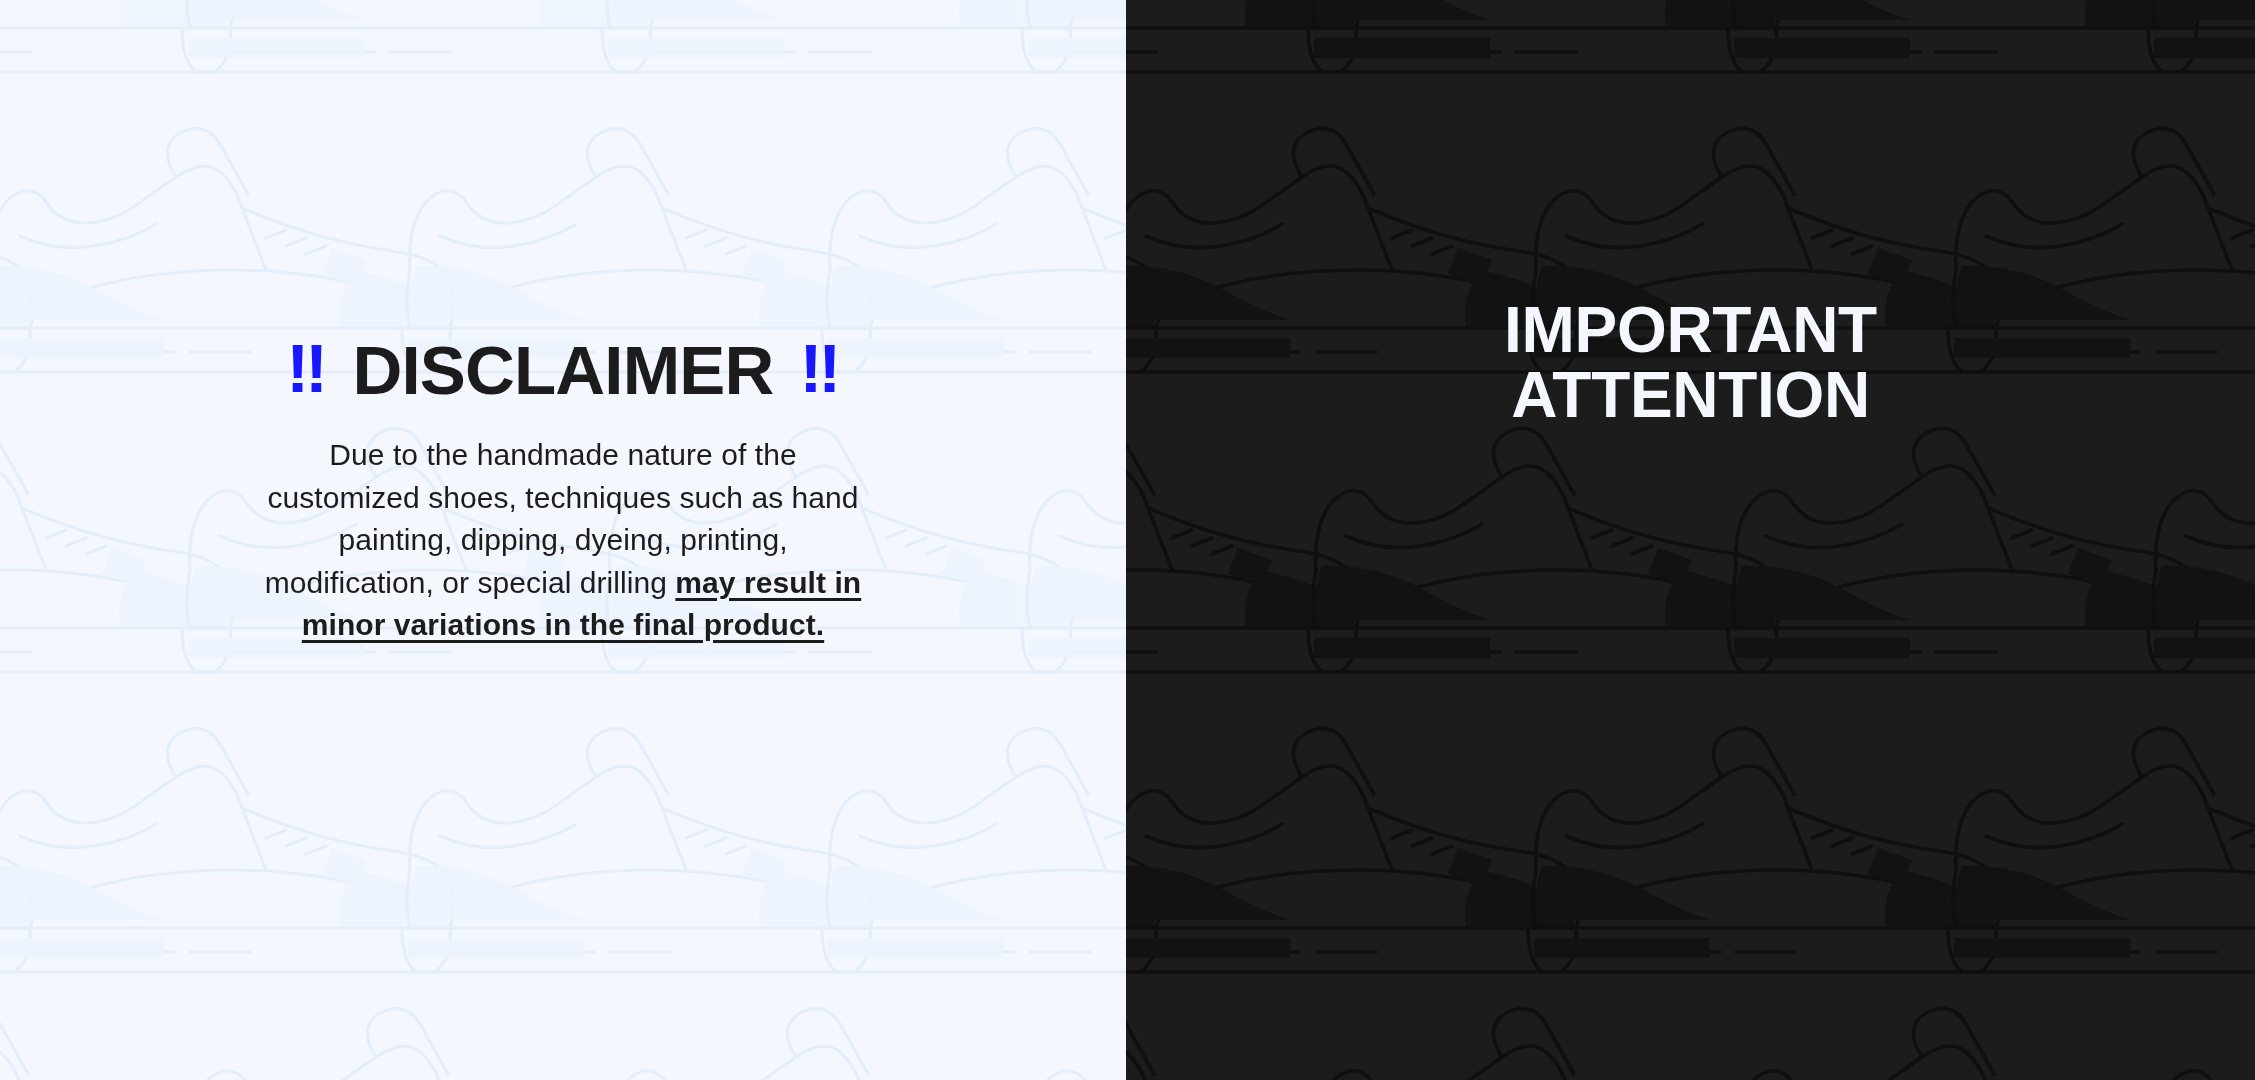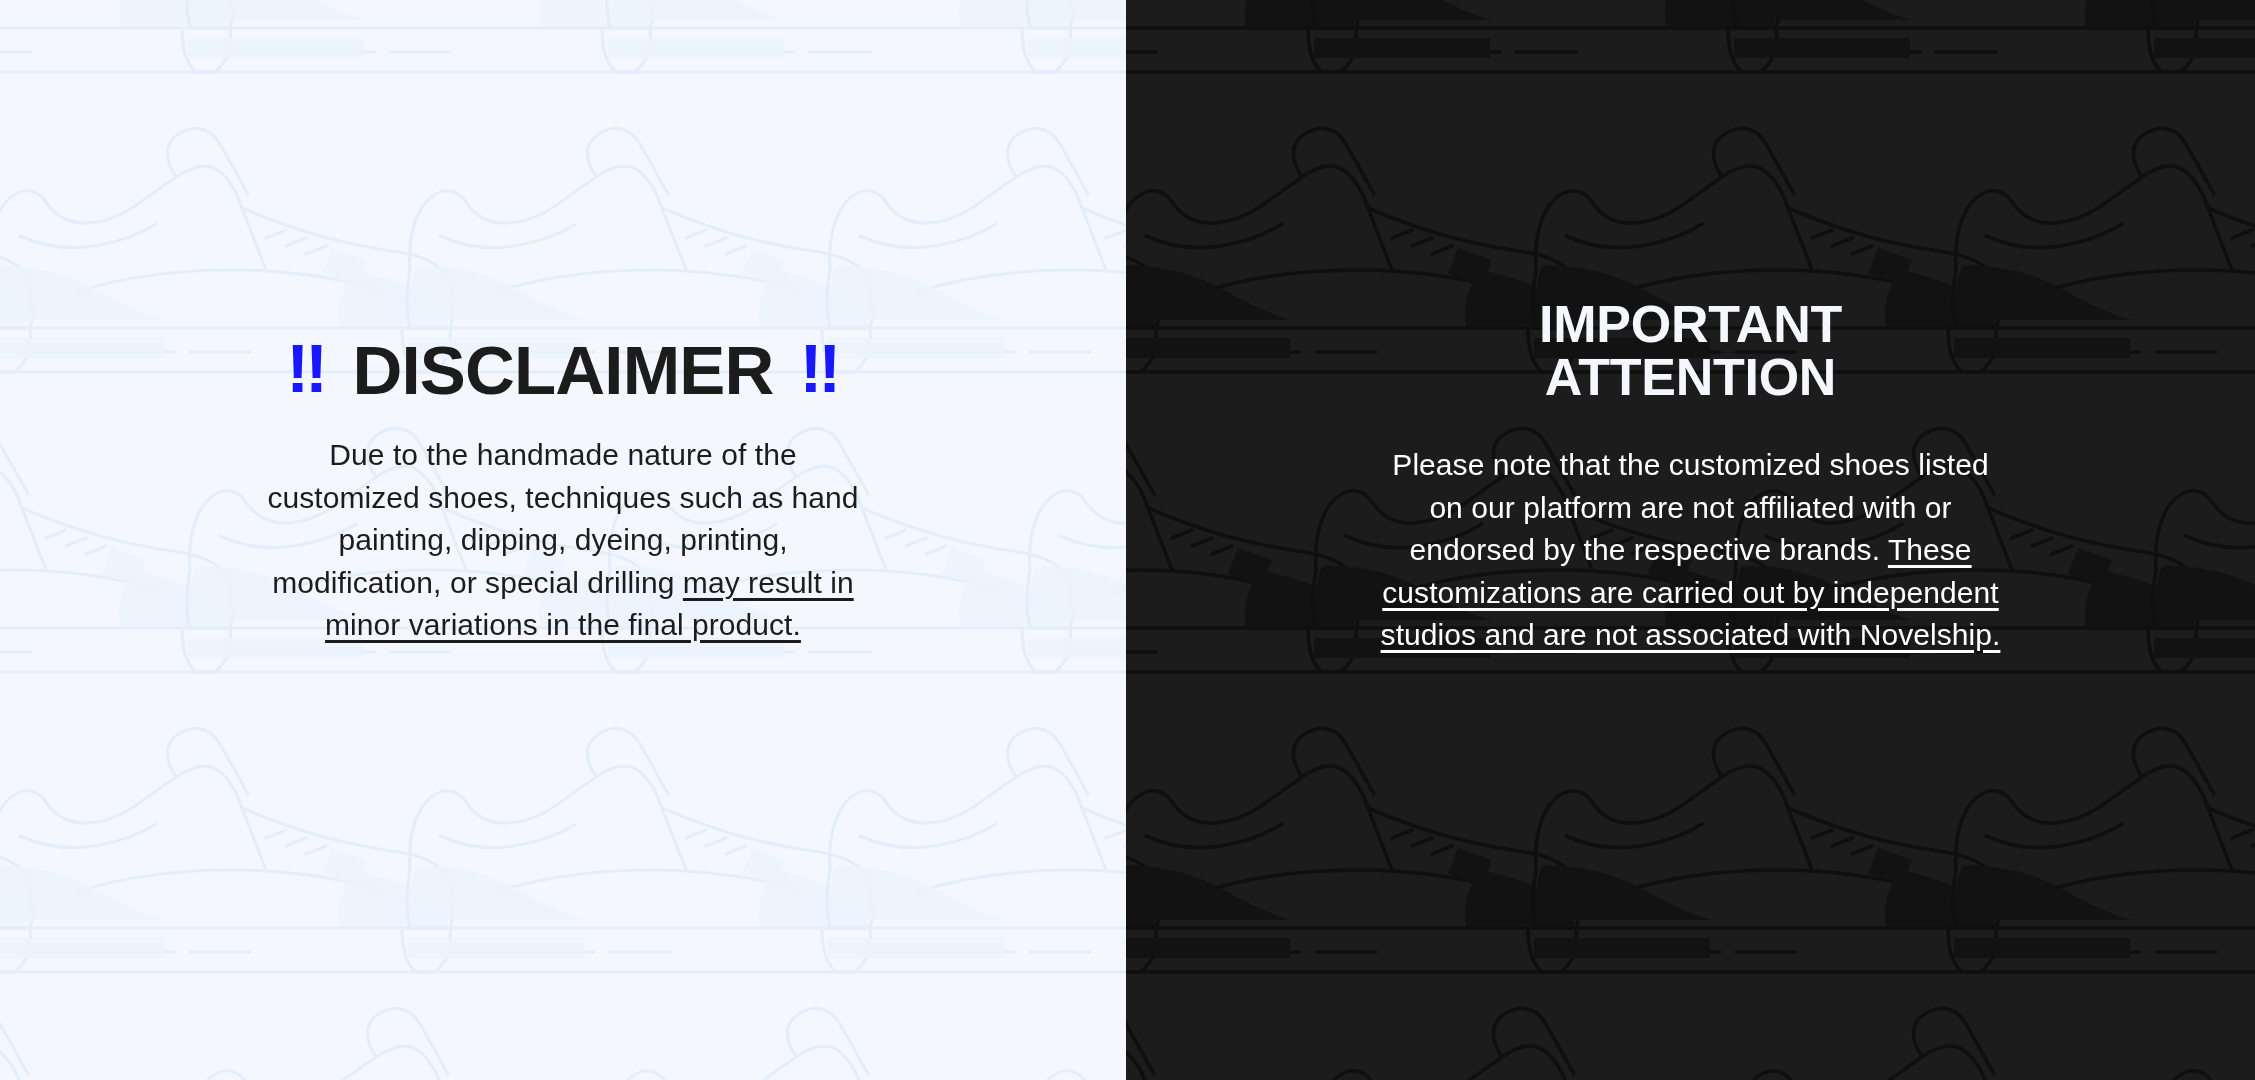--- a/index.html
+++ b/index.html
@@ -75,21 +75,21 @@
   .bang {
     color: #1818ff;
     font-size: 69px;
     font-weight: 900;
     line-height: 1;
     letter-spacing: -0.02em;
     display: inline-block;
     transform: translateY(-2px);
   }
   .heading-right {
-    font-size: 52px;
+    font-size: 64px;
     color: #f4f8fe;
     line-height: 1.02;
     letter-spacing: -0.005em;
     white-space: normal;
     max-width: 760px;
   }
 
   
   .body-copy {
     margin: 0;
@@ -103,21 +103,21 @@
     color: #1c1c1c;
     margin-top: 29px;
     width: 620px;
   }
   .body-right {
     color: #ffffff;
     margin-top: 40px;
     width: 620px;
   }
   .emph {
-    font-weight: 400;
+    font-weight: 700;
     text-decoration: underline;
     text-underline-offset: 5px;
     text-decoration-thickness: 2.5px;
   }
 </style>
 </head>
 <body>
 
 <div class="board">
 
@@ -247,17 +247,16 @@
         <use href="#sneakerD" x="1080" y="1060"></use>
       </svg>
     </div>
 
     <div class="content content-right">
       <h1 class="heading heading-right">
         <span>IMPORTANT</span><br>
         <span>ATTENTION</span>
       </h1>
 
-      <p class="body-copy body-right"><span>Please note that the customized shoes listed on our platform are not affiliated with or endorsed by the respective brands. </span><span class="emph">These customizations are carried out by independent studios and are not associated with Novelship.</span></p>
     </div>
   </section>
 
 </div>
 
 </body></html>

